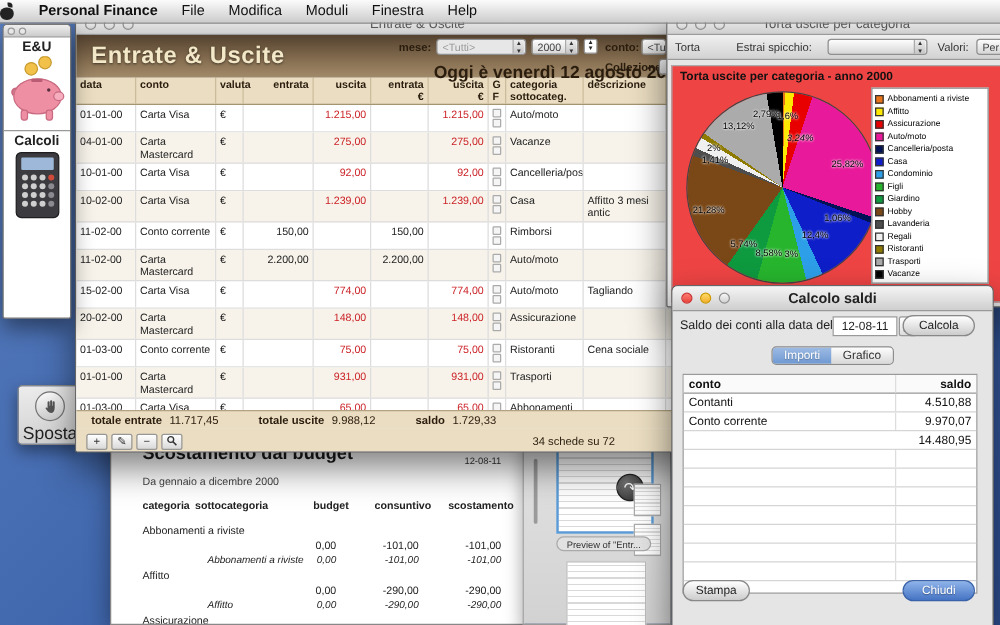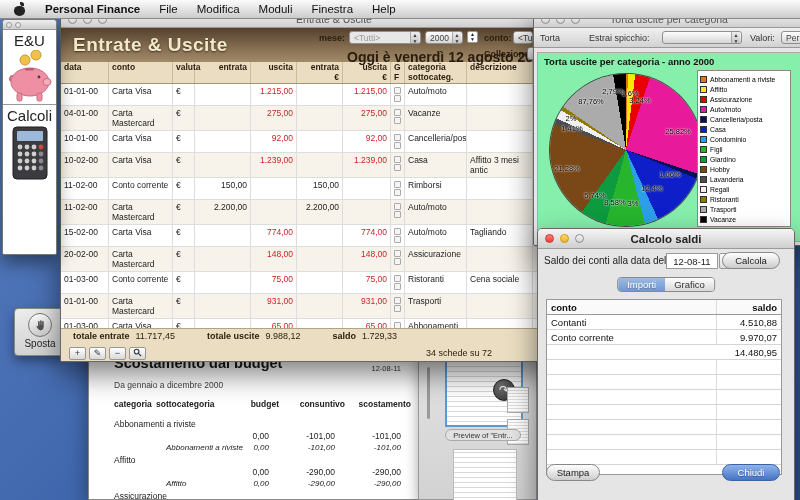--- a/index.html
+++ b/index.html
@@ -13,35 +13,35 @@
        font-size:10.5px;color:#555;position:relative}
   .titlebar .title{position:absolute;left:0;right:0;text-align:center}
   .lights{display:flex;gap:6px;margin-left:7px;z-index:2}
   .light{width:9px;height:9px;border-radius:50%;border:1px solid #8e8e8e;
        background:linear-gradient(#f6f6f6,#d2d2d2)}
   .light.red{background:linear-gradient(#ff7b72,#e8453a);border-color:#c33}
   .light.yellow{background:linear-gradient(#ffd966,#f3b02e);border-color:#c90}
   
   .menubar{position:absolute;left:0;top:0;width:800px;height:19px;z-index:50;
        background:linear-gradient(#fbfbfb,#cccccc);border-bottom:1px solid #888;
-       display:flex;align-items:center;gap:19px;padding-left:14px;font-size:11.5px;color:#111}
+       display:flex;align-items:center;gap:19px;font-size:11.5px;color:#111}
   .menu-item{cursor:default}
   .menu-item.app-name{font-weight:bold}
   .apple{width:12px;height:13px;position:relative;display:inline-block}
   .apple:before{content:"";position:absolute;left:0;top:3px;width:11px;height:10px;background:#222;border-radius:45% 45% 48% 48%}
   .apple:after{content:"";position:absolute;left:6px;top:-1px;width:4px;height:4px;background:#222;border-radius:0 70% 0 70%}
   
   .palette{position:absolute;left:2px;top:19px;width:55px;height:236px;z-index:6;
        background:#fff;border:1px solid #777;border-radius:4px 4px 2px 2px;
        box-shadow:0 8px 18px rgba(0,0,0,.45);overflow:hidden}
   .palette .ptitle{height:10px;background:linear-gradient(#eee,#ccc);border-bottom:1px solid #999;display:flex;gap:3px;align-items:center;padding-left:3px}
   .palette .ptitle i{width:6px;height:6px;border-radius:50%;border:1px solid #999;background:#e8e8e8}
   .pcell{height:75px;border-bottom:1px solid #999;text-align:center;padding-top:2px;cursor:pointer}
   .pcell:last-child{border-bottom:none}
-  .pcell .plabel{font-size:15px;font-weight:normal;color:#222}
+  .pcell .plabel{font-size:11px;font-weight:bold;color:#222}
   .pcell svg{margin-top:1px}
   
   .win-eu{left:60px;top:10px;width:548px;height:352px;z-index:3}
   .eu-header{height:34px;background:linear-gradient(#54422f,#8a7254 65%,#a18a6a);position:relative}
   .eu-title{position:absolute;left:12px;top:6px;font-size:19px;font-weight:bold;color:#f3e9c8;text-shadow:0 1px 2px rgba(0,0,0,.55);letter-spacing:.5px}
   .hctl{position:absolute;font-size:9px;font-weight:bold;color:#2a1d0e}
   .popup{position:absolute;height:13px;border:1px solid #8f8f8f;border-radius:3px;
        background:linear-gradient(#fdfdfd,#d6d6d6);font-size:8.5px;color:#444;
        padding:1px 11px 0 4px;overflow:hidden;white-space:nowrap}
   .popup .arr{position:absolute;right:1px;top:0;bottom:0;width:9px;background:linear-gradient(#eee,#c5c5c5);
@@ -63,21 +63,21 @@
   .eu-totals b{font-weight:bold}
   .eu-footer{height:20px;background:#eaddc1;display:flex;align-items:center;padding-left:8px;font-size:9px;color:#2a1d0e;position:relative}
   .tbtn{width:17px;height:13px;border:1px solid #979797;border-radius:2px;background:linear-gradient(#fff,#d9d9d9);
         font-size:9px;line-height:11px;text-align:center;color:#333;margin-right:3px;cursor:pointer}
   .eu-status{position:absolute;left:250px;right:0;text-align:center}
   .scrolltrack{position:absolute;right:0;top:56px;width:8px;bottom:36px;background:#e4e4e4;border-left:1px solid #bbb}
   .scrollthumb{position:absolute;left:1px;right:1px;top:2px;height:60px;border-radius:4px;background:linear-gradient(90deg,#b9cde8,#86a8d6)}
   
   .win-pie{left:533px;top:10px;width:272px;height:236px;z-index:4;background:#e6e6e6}
   .pie-toolbar{height:20px;background:linear-gradient(#f0f0f0,#d2d2d2);border-bottom:1px solid #999;position:relative;font-size:9px;color:#333}
-  .pie-content{position:absolute;left:3px;right:3px;top:41px;bottom:3px;background:#86efac;border:1px solid #aaa}
+  .pie-content{position:absolute;left:3px;right:3px;top:41px;bottom:3px;background:#ef4444;border:1px solid #aaa}
   .chart-title{position:absolute;left:6px;top:3px;font-size:9.5px;font-weight:bold;color:#111}
   .pie{position:absolute;left:12px;top:21px;width:152px;height:152px;border-radius:50%;box-shadow:0 0 0 1px #444;cursor:pointer}
   .pie-label{position:absolute;transform:translate(-50%,-50%);font-size:7.5px;color:#000;
        text-shadow:0 0 2px #fff,0 0 2px #fff;white-space:nowrap}
   .legend{position:absolute;right:9px;top:17px;width:94px;height:157px;border:1px solid #888;background:#fff;padding:3px 2px}
   .legend-item{display:flex;align-items:center;gap:3px;height:10px}
   .legend-item i{width:7px;height:7px;border:1px solid #333;flex:none}
   .legend-item span{font-size:6.8px;color:#000;white-space:nowrap}
   
   .win-saldi{left:537px;top:228px;width:258px;height:280px;z-index:5;background:#e5e5e5}
@@ -114,21 +114,21 @@
   .bline .nm.sub{left:52px;font-style:italic;font-size:8px}
   .bnum{position:absolute;top:0;text-align:right;width:60px}
   .bnum.n1{right:132px}.bnum.n2{right:66px}.bnum.n3{right:0}
   .bline.ital .bnum{font-style:italic;font-size:8px}
   .bud-col{position:absolute;top:0;text-align:right;width:70px;font-weight:bold}
   
   .sposta{position:absolute;left:14px;top:308px;width:52px;height:48px;z-index:1;background:linear-gradient(#ececec,#d2d2d2);
        border:1px solid #888;border-radius:4px;box-shadow:0 5px 12px rgba(0,0,0,.4);text-align:center}
   .handbtn{width:24px;height:24px;border-radius:50%;border:1px solid #777;background:linear-gradient(#fdfdfd,#cfcfcf);
        margin:4px auto 1px;cursor:pointer;display:flex;align-items:center;justify-content:center}
-  .sposta .slabel{font-size:10px;color:#222}
+  .sposta .slabel{font-size:14px;color:#222}
   
   .preview{position:absolute;left:418px;top:348px;width:119px;height:152px;z-index:2;background:linear-gradient(#e3e3e3,#d2d2d2);
        border:1px solid #999;border-radius:4px 4px 0 0;box-shadow:0 6px 14px rgba(0,0,0,.35)}
   .vline{position:absolute;left:8px;top:18px;width:3px;height:52px;background:#9a9a9a;border-radius:2px}
   .thumb{position:absolute;background:#fff;border:2px solid #5b9ad4;
        background-image:repeating-linear-gradient(#fff 0 2px,#d9d9d9 2px 3px,#fff 3px 5px)}
   .thumb.t1{left:26px;top:8px;width:78px;height:70px}
   .thumb.t2{left:34px;top:100px;width:64px;height:60px;border:1px solid #bbb}
   .badge{position:absolute;left:74px;top:30px;width:22px;height:22px;border-radius:50%;
        background:radial-gradient(circle at 35% 30%,#777,#2c2c2c);border:1px solid #222;color:#fff;
@@ -482,31 +482,31 @@
     <span style="position:absolute;left:6px;top:5px">Torta</span>
     <span style="position:absolute;left:55px;top:5px">Estrai spicchio:</span>
     <span class="popup" style="left:128px;top:3px;width:80px"><span></span><span class="arr">▲<br>▼</span></span>
     <span style="position:absolute;left:216px;top:5px">Valori:</span>
     <span class="popup" style="left:247px;top:3px;width:24px"><span>Per</span></span>
   </div>
   <div class="pie-content">
     <div class="chart-title">Torta uscite per categoria - anno 2000</div>
     <div class="pie" id="pie" style="background: conic-gradient(rgb(232, 117, 26) 0%, rgb(232, 117, 26) 0.387072%, rgb(255, 232, 0) 0.387072%, rgb(255, 232, 0) 1.93536%, rgb(232, 0, 0) 1.93536%, rgb(232, 0, 0) 5.07064%, rgb(232, 25, 154) 5.07064%, rgb(232, 25, 154) 30.0561%, rgb(0, 17, 85) 30.0561%, rgb(0, 17, 85) 31.0819%, rgb(14, 30, 200) 31.0819%, rgb(14, 30, 200) 43.0811%, rgb(45, 159, 232) 43.0811%, rgb(45, 159, 232) 45.9841%, rgb(39, 181, 46) 45.9841%, rgb(39, 181, 46) 54.2868%, rgb(14, 154, 63) 54.2868%, rgb(14, 154, 63) 59.8413%, rgb(122, 71, 22) 59.8413%, rgb(122, 71, 22) 80.4335%, rgb(77, 77, 77) 80.4335%, rgb(77, 77, 77) 81.7979%, rgb(240, 240, 240) 81.7979%, rgb(240, 240, 240) 83.7333%, rgb(143, 122, 0) 83.7333%, rgb(143, 122, 0) 84.6042%, rgb(171, 171, 171) 84.6042%, rgb(171, 171, 171) 97.3002%, rgb(0, 0, 0) 97.3002%, rgb(0, 0, 0) 100%);">
         <div class="pie-label" style="left: 80px; top: 19px;">1,6%</div>
-        <div class="pie-label" style="left: 90px; top: 26px;">3,24%</div>
+        <div class="pie-label" style="left: 90px; top: 36px; font-style: italic;">3,24%</div>
         <div class="pie-label" style="left: 128px; top: 57px;">25,82%</div>
         <div class="pie-label" style="left: 120px; top: 100px;">1,06%</div>
         <div class="pie-label" style="left: 102px; top: 114px;">12,4%</div>
         <div class="pie-label" style="left: 83px; top: 129px;">3%</div>
         <div class="pie-label" style="left: 65px; top: 128px;">8,58%</div>
         <div class="pie-label" style="left: 45px; top: 121px;">5,74%</div>
         <div class="pie-label" style="left: 17px; top: 94px;">21,28%</div>
         <div class="pie-label" style="left: 22px; top: 54px;">1,41%</div>
         <div class="pie-label" style="left: 21px; top: 44px;">2%</div>
-        <div class="pie-label" style="left: 41px; top: 27px;">87,76%</div>
+        <div class="pie-label" style="left: 41px; top: 27px;">13,12%</div>
         <div class="pie-label" style="left: 63px; top: 17px;">2,79%</div>
       </div>
     <div class="legend" id="legend">
         <div class="legend-item">
           <i style="background: rgb(232, 117, 26);"></i>
           <span>Abbonamenti a riviste</span>
         </div>
         <div class="legend-item">
           <i style="background: rgb(255, 232, 0);"></i>
           <span>Affitto</span>

